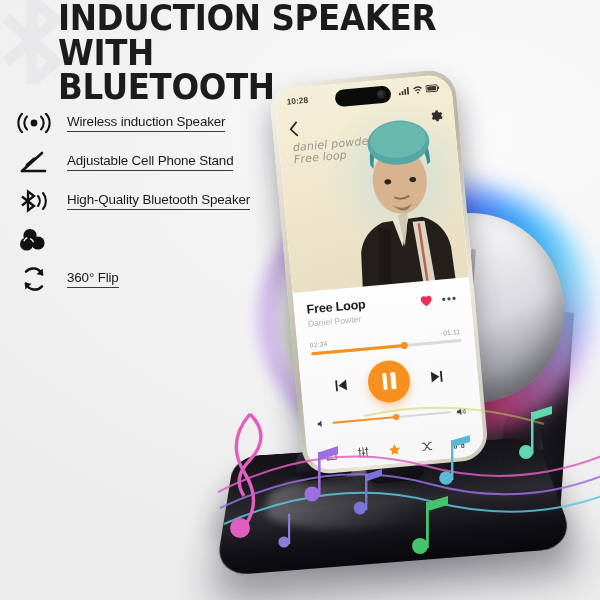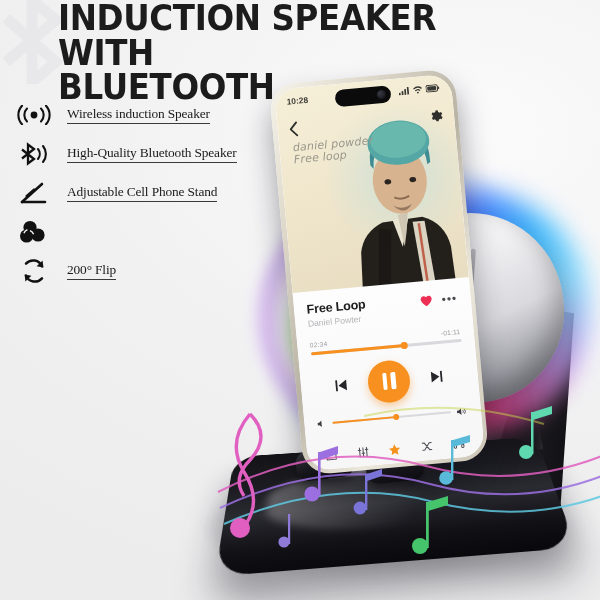--- a/index.html
+++ b/index.html
@@ -28,21 +28,21 @@
     font-size:35px;line-height:.99;
     letter-spacing:-0.4px;
     color:#1c1c1c;
     transform:scaleX(.93);
     transform-origin:left top;
     text-transform:uppercase;
     white-space:pre-line;
   }
 
   
-  .features{position:absolute;left:14px;top:96px;width:292px;font-family:Liberation Serif, serif;}
+  .features{position:absolute;left:14px;top:104px;width:292px;}
   .feat{
     display:flex;align-items:center;gap:13px;height:38px;margin-bottom:1px;
   }
   .feat .ic{width:40px;height:30px;flex:0 0 40px;display:flex;align-items:center;justify-content:center;}
   .feat .tx{
     font-size:13.4px;color:#1a1a1a;letter-spacing:-.15px;
     border-bottom:1.3px solid #3a3a3a;padding-bottom:1px;line-height:1.15;
   }
 
   
@@ -499,38 +499,38 @@
           <path d="M24 3.6 A9 9 0 0124 16.4" stroke="#111" stroke-width="2.1" fill="none" stroke-linecap="round"></path>
           <path d="M5 0.8 A13.5 13.5 0 005 19.2" stroke="#111" stroke-width="2.1" fill="none" stroke-linecap="round"></path>
           <path d="M29 0.8 A13.5 13.5 0 0129 19.2" stroke="#111" stroke-width="2.1" fill="none" stroke-linecap="round"></path>
         </svg>
       </span>
       <span class="tx">Wireless induction Speaker</span>
     </div>
 
     <div class="feat">
       <span class="ic">
+        <svg width="30" height="22" viewBox="0 0 30 22">
+          <path d="M3 20 L26 20" stroke="#111" stroke-width="2.6" stroke-linecap="round"></path>
+          <path d="M3 20 L23 2" stroke="#111" stroke-width="2.6" stroke-linecap="round"></path>
+          <path d="M7.5 14 L15 7.5" stroke="#111" stroke-width="2.2" stroke-linecap="round"></path>
+        </svg>
+      </span>
+      <span class="tx">Adjustable Cell Phone Stand</span>
+    </div>
+
+    <div class="feat">
+      <span class="ic">
         <svg width="34" height="24" viewBox="0 0 34 24">
           <path d="M5 7.5 L17 17 L11 21.5 L11 2.5 L17 7 L5 16.5" stroke="#111" stroke-width="2.3" fill="none" stroke-linejoin="miter"></path>
           <path d="M21 7 A8 8 0 0121 17" stroke="#111" stroke-width="2.1" fill="none" stroke-linecap="round"></path>
           <path d="M26 4 A12.5 12.5 0 0126 20" stroke="#111" stroke-width="2.1" fill="none" stroke-linecap="round"></path>
         </svg>
       </span>
       <span class="tx">High-Quality Bluetooth Speaker</span>
-    </div>
-
-    <div class="feat">
-      <span class="ic">
-        <svg width="30" height="22" viewBox="0 0 30 22">
-          <path d="M3 20 L26 20" stroke="#111" stroke-width="2.6" stroke-linecap="round"></path>
-          <path d="M3 20 L23 2" stroke="#111" stroke-width="2.6" stroke-linecap="round"></path>
-          <path d="M7.5 14 L15 7.5" stroke="#111" stroke-width="2.2" stroke-linecap="round"></path>
-        </svg>
-      </span>
-      <span class="tx">Adjustable Cell Phone Stand</span>
     </div>
 
     <div class="feat">
       <span class="ic">
         <svg width="28" height="24" viewBox="0 0 28 24">
           <circle cx="10" cy="7.5" r="6.6" fill="#111"></circle>
           <circle cx="6.6" cy="16" r="6.6" fill="#111"></circle>
           <circle cx="18" cy="15" r="6.6" fill="#111"></circle>
           <path d="M10 10.6 A6.6 6.6 0 0113.6 14.2" stroke="#f3f3f4" stroke-width="1.4" fill="none"></path>
           <path d="M7.4 9.6 A6.6 6.6 0 003.9 13.2" stroke="#f3f3f4" stroke-width="1.4" fill="none"></path>
@@ -540,17 +540,17 @@
 
     <div class="feat">
       <span class="ic">
         <svg width="26" height="26" viewBox="0 0 26 26">
           <path d="M21 8.4 A9.6 9.6 0 005 5.6" stroke="#111" stroke-width="2.5" fill="none" stroke-linecap="round"></path>
           <path d="M5 17.6 A9.6 9.6 0 0021 20.4" stroke="#111" stroke-width="2.5" fill="none" stroke-linecap="round"></path>
           <path d="M21.6 2.6 L22.4 9.4 L15.6 8.2 Z" fill="#111"></path>
           <path d="M4.4 23.4 L3.6 16.6 L10.4 17.8 Z" fill="#111"></path>
         </svg>
       </span>
-      <span class="tx">200° Flip</span>
+      <span class="tx">360° Flip</span>
     </div>
 
   </div>
 </div>
 
 </body></html>

